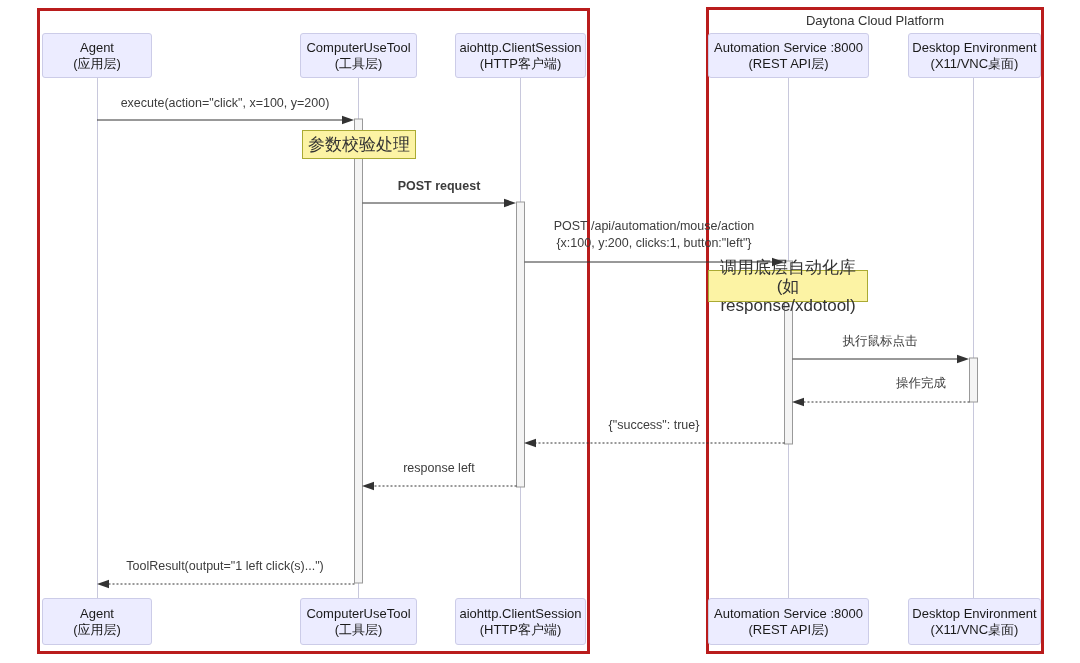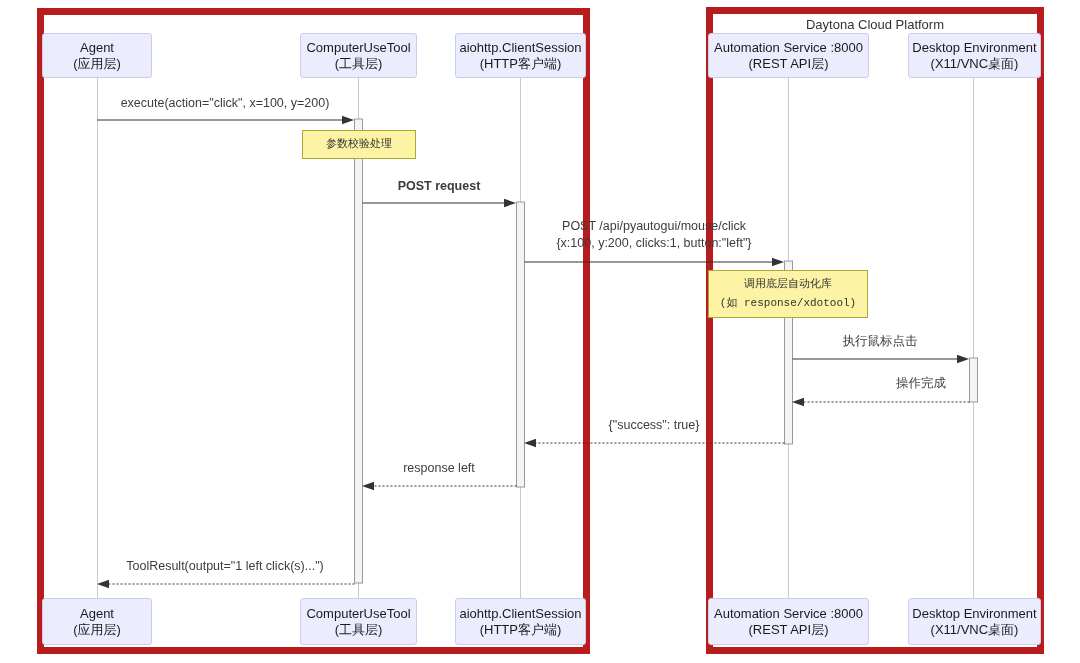--- a/index.html
+++ b/index.html
@@ -3,36 +3,36 @@
 <meta charset="utf-8">
 <style>
   html,body{margin:0;padding:0;background:#ffffff;}
   .canvas{
     position:relative;width:1080px;height:663px;background:#ffffff;
     font-family:"Liberation Sans","DejaVu Sans",sans-serif;
     color:#333;overflow:hidden;
   }
   .abs{position:absolute;}
   .frame{
-    border:7px solid #b91c1c;background:transparent;box-sizing:border-box;
+    border:3px solid #b91c1c;background:transparent;box-sizing:border-box;
   }
   .frame-label{
     position:absolute;top:3px;left:0;width:100%;text-align:center;
     font-size:13px;color:#333;
   }
   .participant{
     background:#ececff;border:1px solid #ccccE8;border-radius:3px;
     box-sizing:border-box;display:flex;flex-direction:column;
     align-items:center;justify-content:center;text-align:center;
     font-size:13px;line-height:16px;color:#1a1a1a;z-index:3;
   }
   .note{
     background:#fcf3a4;border:1px solid #aaaa33;box-sizing:border-box;
     display:flex;flex-direction:column;align-items:center;justify-content:center;
-    text-align:center;font-size:11px;line-height:19px;color:#333;z-index:4;font-family:Liberation Mono, monospace;
+    text-align:center;font-size:17px;line-height:19px;color:#333;z-index:4;
   }
   .msg-label{
     text-align:center;font-size:12.5px;line-height:17px;color:#3c3c3c;
     white-space:nowrap;transform:translateX(-50%);z-index:4;
   }
   svg.layer{position:absolute;left:0;top:0;z-index:2;}
 </style>
 </head>
 <body>
 
@@ -134,30 +134,30 @@
     <span>(REST API层)</span>
   </div>
   <div class="abs participant" style="left:908px;top:598px;width:133px;height:47px;">
     <span>Desktop Environment</span>
     <span>(X11/VNC桌面)</span>
   </div>
 
   <div class="abs msg-label" style="left:225px;top:95px;">execute(action="click", x=100, y=200)</div>
   <div class="abs msg-label" style="left:439px;top:178px;font-weight:bold;">POST request</div>
   <div class="abs msg-label" style="left:654px;top:218px;">
-    <div>POST /api/pyautogui/mouse/click</div>
+    <div>POST /api/automation/mouse/action</div>
     <div>{x:100, y:200, clicks:1, button:"left"}</div>
   </div>
   <div class="abs msg-label" style="left:880px;top:333px;">执行鼠标点击</div>
   <div class="abs msg-label" style="left:921px;top:375px;">操作完成</div>
   <div class="abs msg-label" style="left:654px;top:417px;">{"success": true}</div>
   <div class="abs msg-label" style="left:439px;top:460px;">response left</div>
   <div class="abs msg-label" style="left:225px;top:558px;">ToolResult(output="1 left click(s)...")</div>
 
   <div class="abs note" style="left:302px;top:130px;width:114px;height:29px;">
     <div>参数校验处理</div>
   </div>
-  <div class="abs note" style="left:708px;top:270px;width:160px;height:48px;align-items:center;">
+  <div class="abs note" style="left:708px;top:270px;width:160px;height:32px;align-items:center;">
     <div>调用底层自动化库</div>
     <div>(如 response/xdotool)</div>
   </div>
 
 </div>
 
 </body></html>

